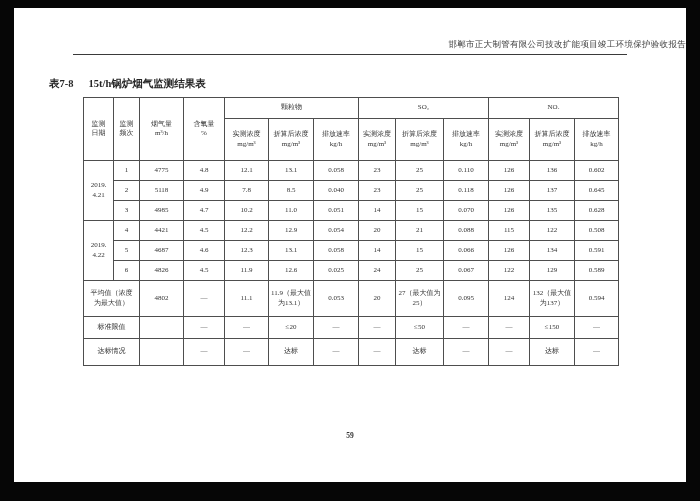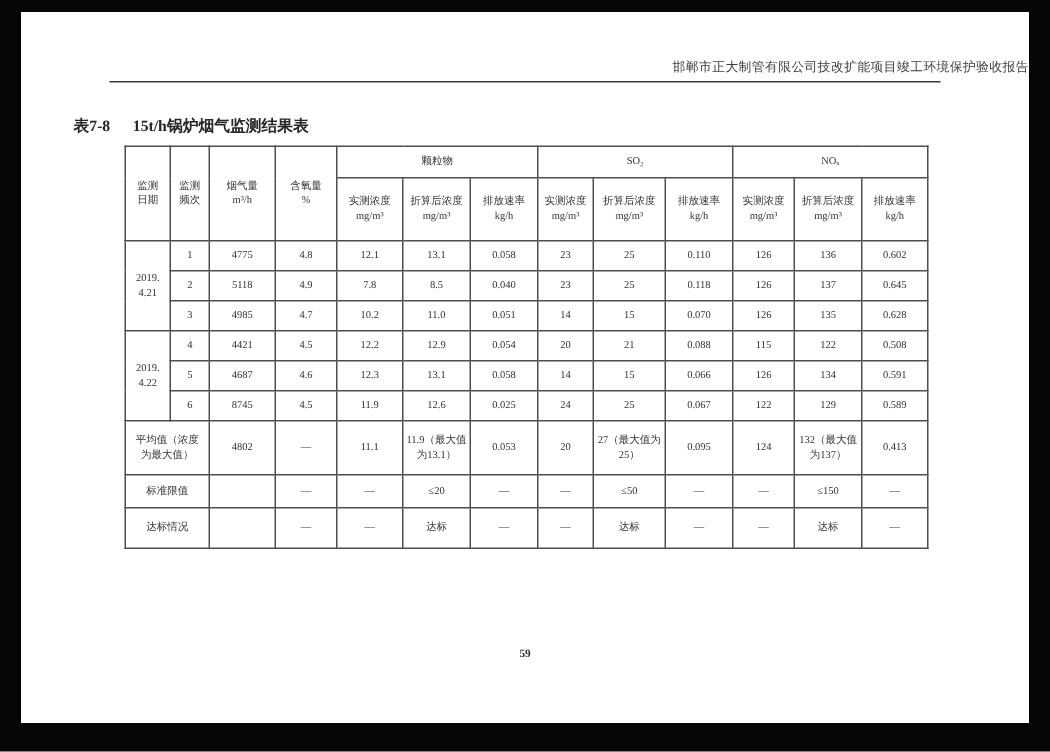--- a/index.html
+++ b/index.html
@@ -178,21 +178,21 @@
         <td>0.058</td>
         <td>14</td>
         <td>15</td>
         <td>0.066</td>
         <td>126</td>
         <td>134</td>
         <td>0.591</td>
       </tr>
       <tr class="data-row">
         <td>6</td>
-        <td>8745</td>
+        <td>4826</td>
         <td>4.5</td>
         <td>11.9</td>
         <td>12.6</td>
         <td>0.025</td>
         <td>24</td>
         <td>25</td>
         <td>0.067</td>
         <td>122</td>
         <td>129</td>
         <td>0.589</td>
@@ -204,21 +204,21 @@
         <td>4802</td>
         <td>—</td>
         <td>11.1</td>
         <td>11.9（最大值为13.1）</td>
         <td>0.053</td>
         <td>20</td>
         <td>27（最大值为25）</td>
         <td>0.095</td>
         <td>124</td>
         <td>132（最大值为137）</td>
-        <td>0.413</td>
+        <td>0.594</td>
       </tr>
 
       <tr class="limit-row">
         <td colspan="2">标准限值</td>
         <td></td>
         <td>—</td>
         <td>—</td>
         <td>≤20</td>
         <td>—</td>
         <td>—</td>

